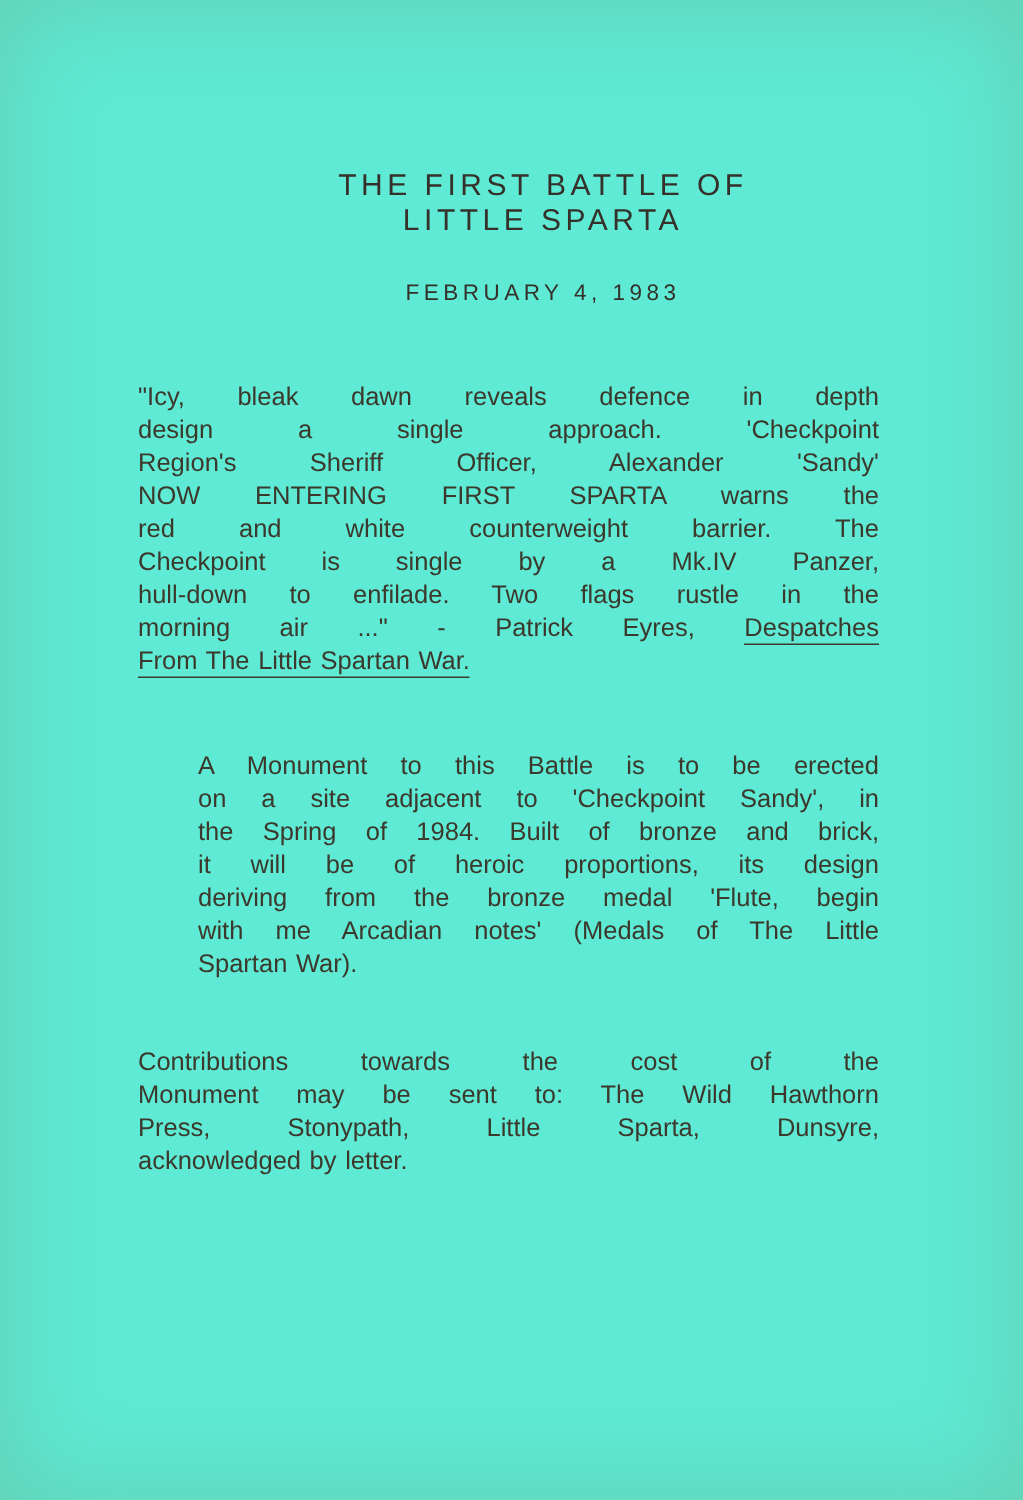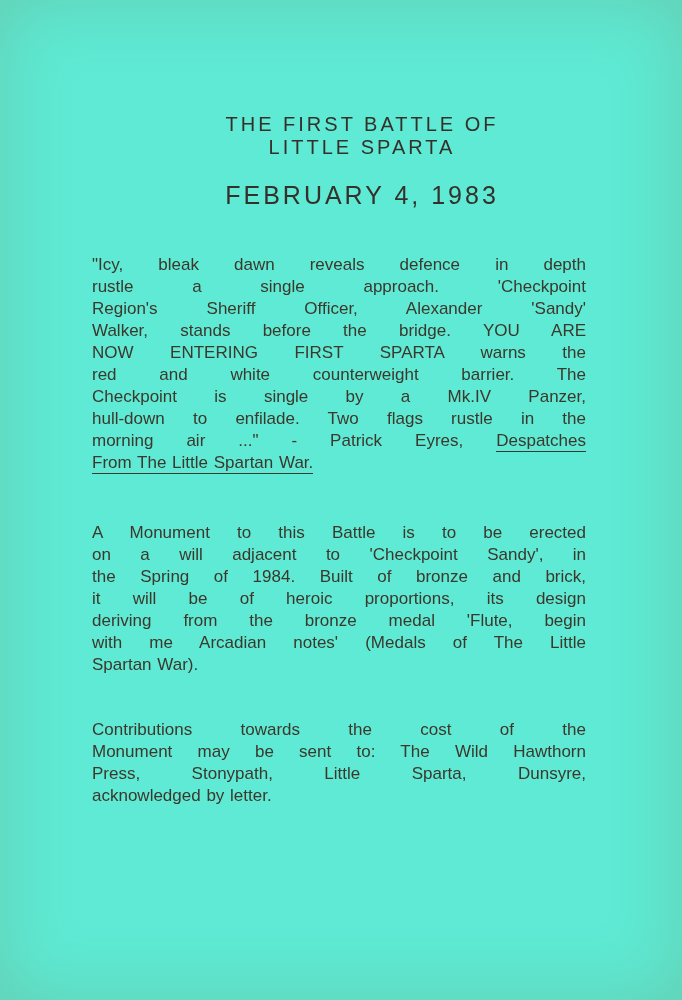--- a/index.html
+++ b/index.html
@@ -31,28 +31,28 @@
     text-align: center;
   }
   .title-line {
     font-size: 20px;
     line-height: 23px;
     letter-spacing: 3px;
     color: #35312a;
   }
   .date-line {
     margin-top: 25px;
-    font-size: 25px;
+    font-size: 15px;
     line-height: 23px;
     letter-spacing: 3px;
     color: #35312a;
   }
   .para { margin: 0; }
   .para-quote { margin-top: 47px; }
-  .para-monument { margin-top: 48px; }
+  .para-monument { margin-top: 48px; margin-left: 40px; }
   .para-contributions { margin-top: 43px; }
   .line {
     font-size: 17px;
     line-height: 22px;
     text-align: justify;
     text-align-last: justify;
     word-spacing: 1px;
   }
   .line-last {
     text-align: right;
@@ -70,34 +70,33 @@
   <div class="content">
 
     <div class="title-block">
       <div class="title-line">THE FIRST BATTLE OF</div>
       <div class="title-line">LITTLE SPARTA</div>
       <div class="date-line">FEBRUARY 4, 1983</div>
     </div>
 
     <div class="para para-quote">
       <div class="line">"Icy, bleak dawn reveals defence in depth</div>
-      <div class="line">rustle a single approach. 'Checkpoint</div>
+      <div class="line">design a single approach. 'Checkpoint</div>
       <div class="line">Region's Sheriff Officer, Alexander 'Sandy'</div>
-      <div class="line">Walker, stands before the bridge. YOU ARE</div>
       <div class="line">NOW ENTERING FIRST SPARTA warns the</div>
       <div class="line">red and white counterweight barrier. The</div>
       <div class="line">Checkpoint is single by a Mk.IV Panzer,</div>
       <div class="line">hull-down to enfilade. Two flags rustle in the</div>
       <div class="line"><span>morning air ..." - Patrick Eyres, </span> <span class="underlined">Despatches</span></div>
       <div class="line line-last"><span class="underlined">From The Little Spartan War.</span></div>
     </div>
 
     <div class="para para-monument">
       <div class="line">A Monument to this Battle is to be erected</div>
-      <div class="line">on a will adjacent to 'Checkpoint Sandy', in</div>
+      <div class="line">on a site adjacent to 'Checkpoint Sandy', in</div>
       <div class="line">the Spring of 1984. Built of bronze and brick,</div>
       <div class="line">it will be of heroic proportions, its design</div>
       <div class="line">deriving from the bronze medal 'Flute, begin</div>
       <div class="line">with me Arcadian notes' (Medals of The Little</div>
       <div class="line line-last">Spartan War).</div>
     </div>
 
     <div class="para para-contributions">
       <div class="line">Contributions towards the cost of the</div>
       <div class="line">Monument may be sent to: The Wild Hawthorn</div>

